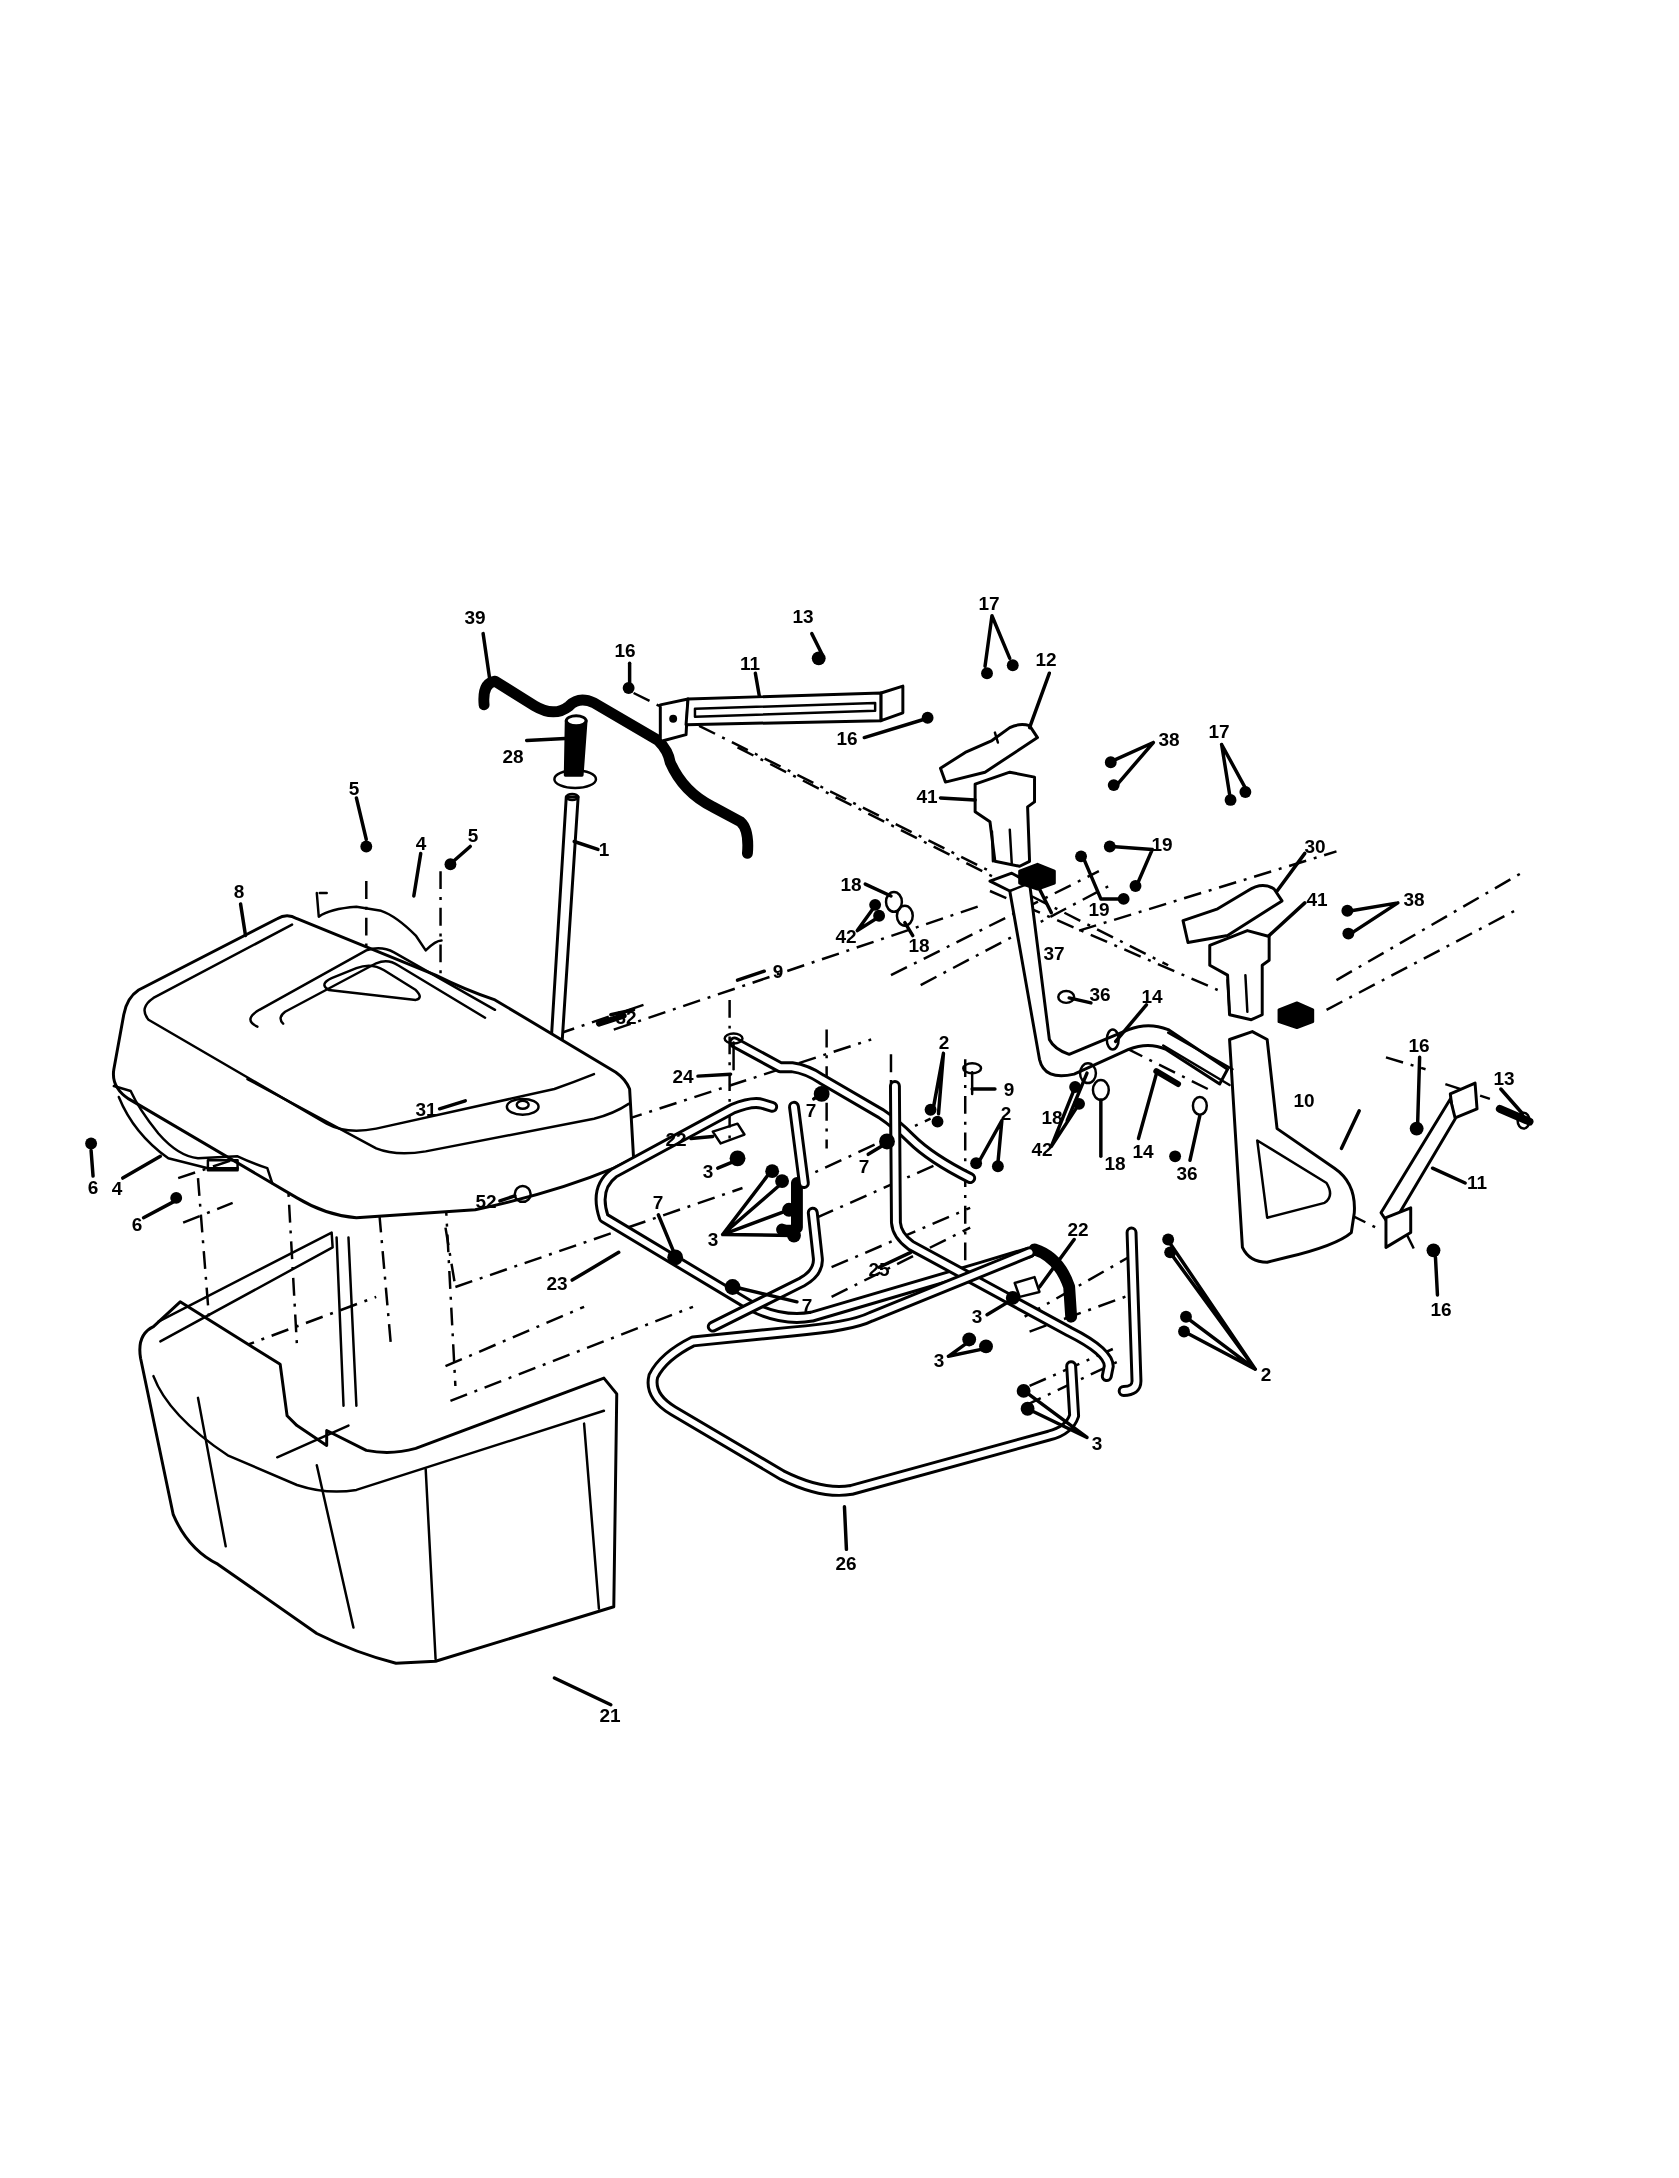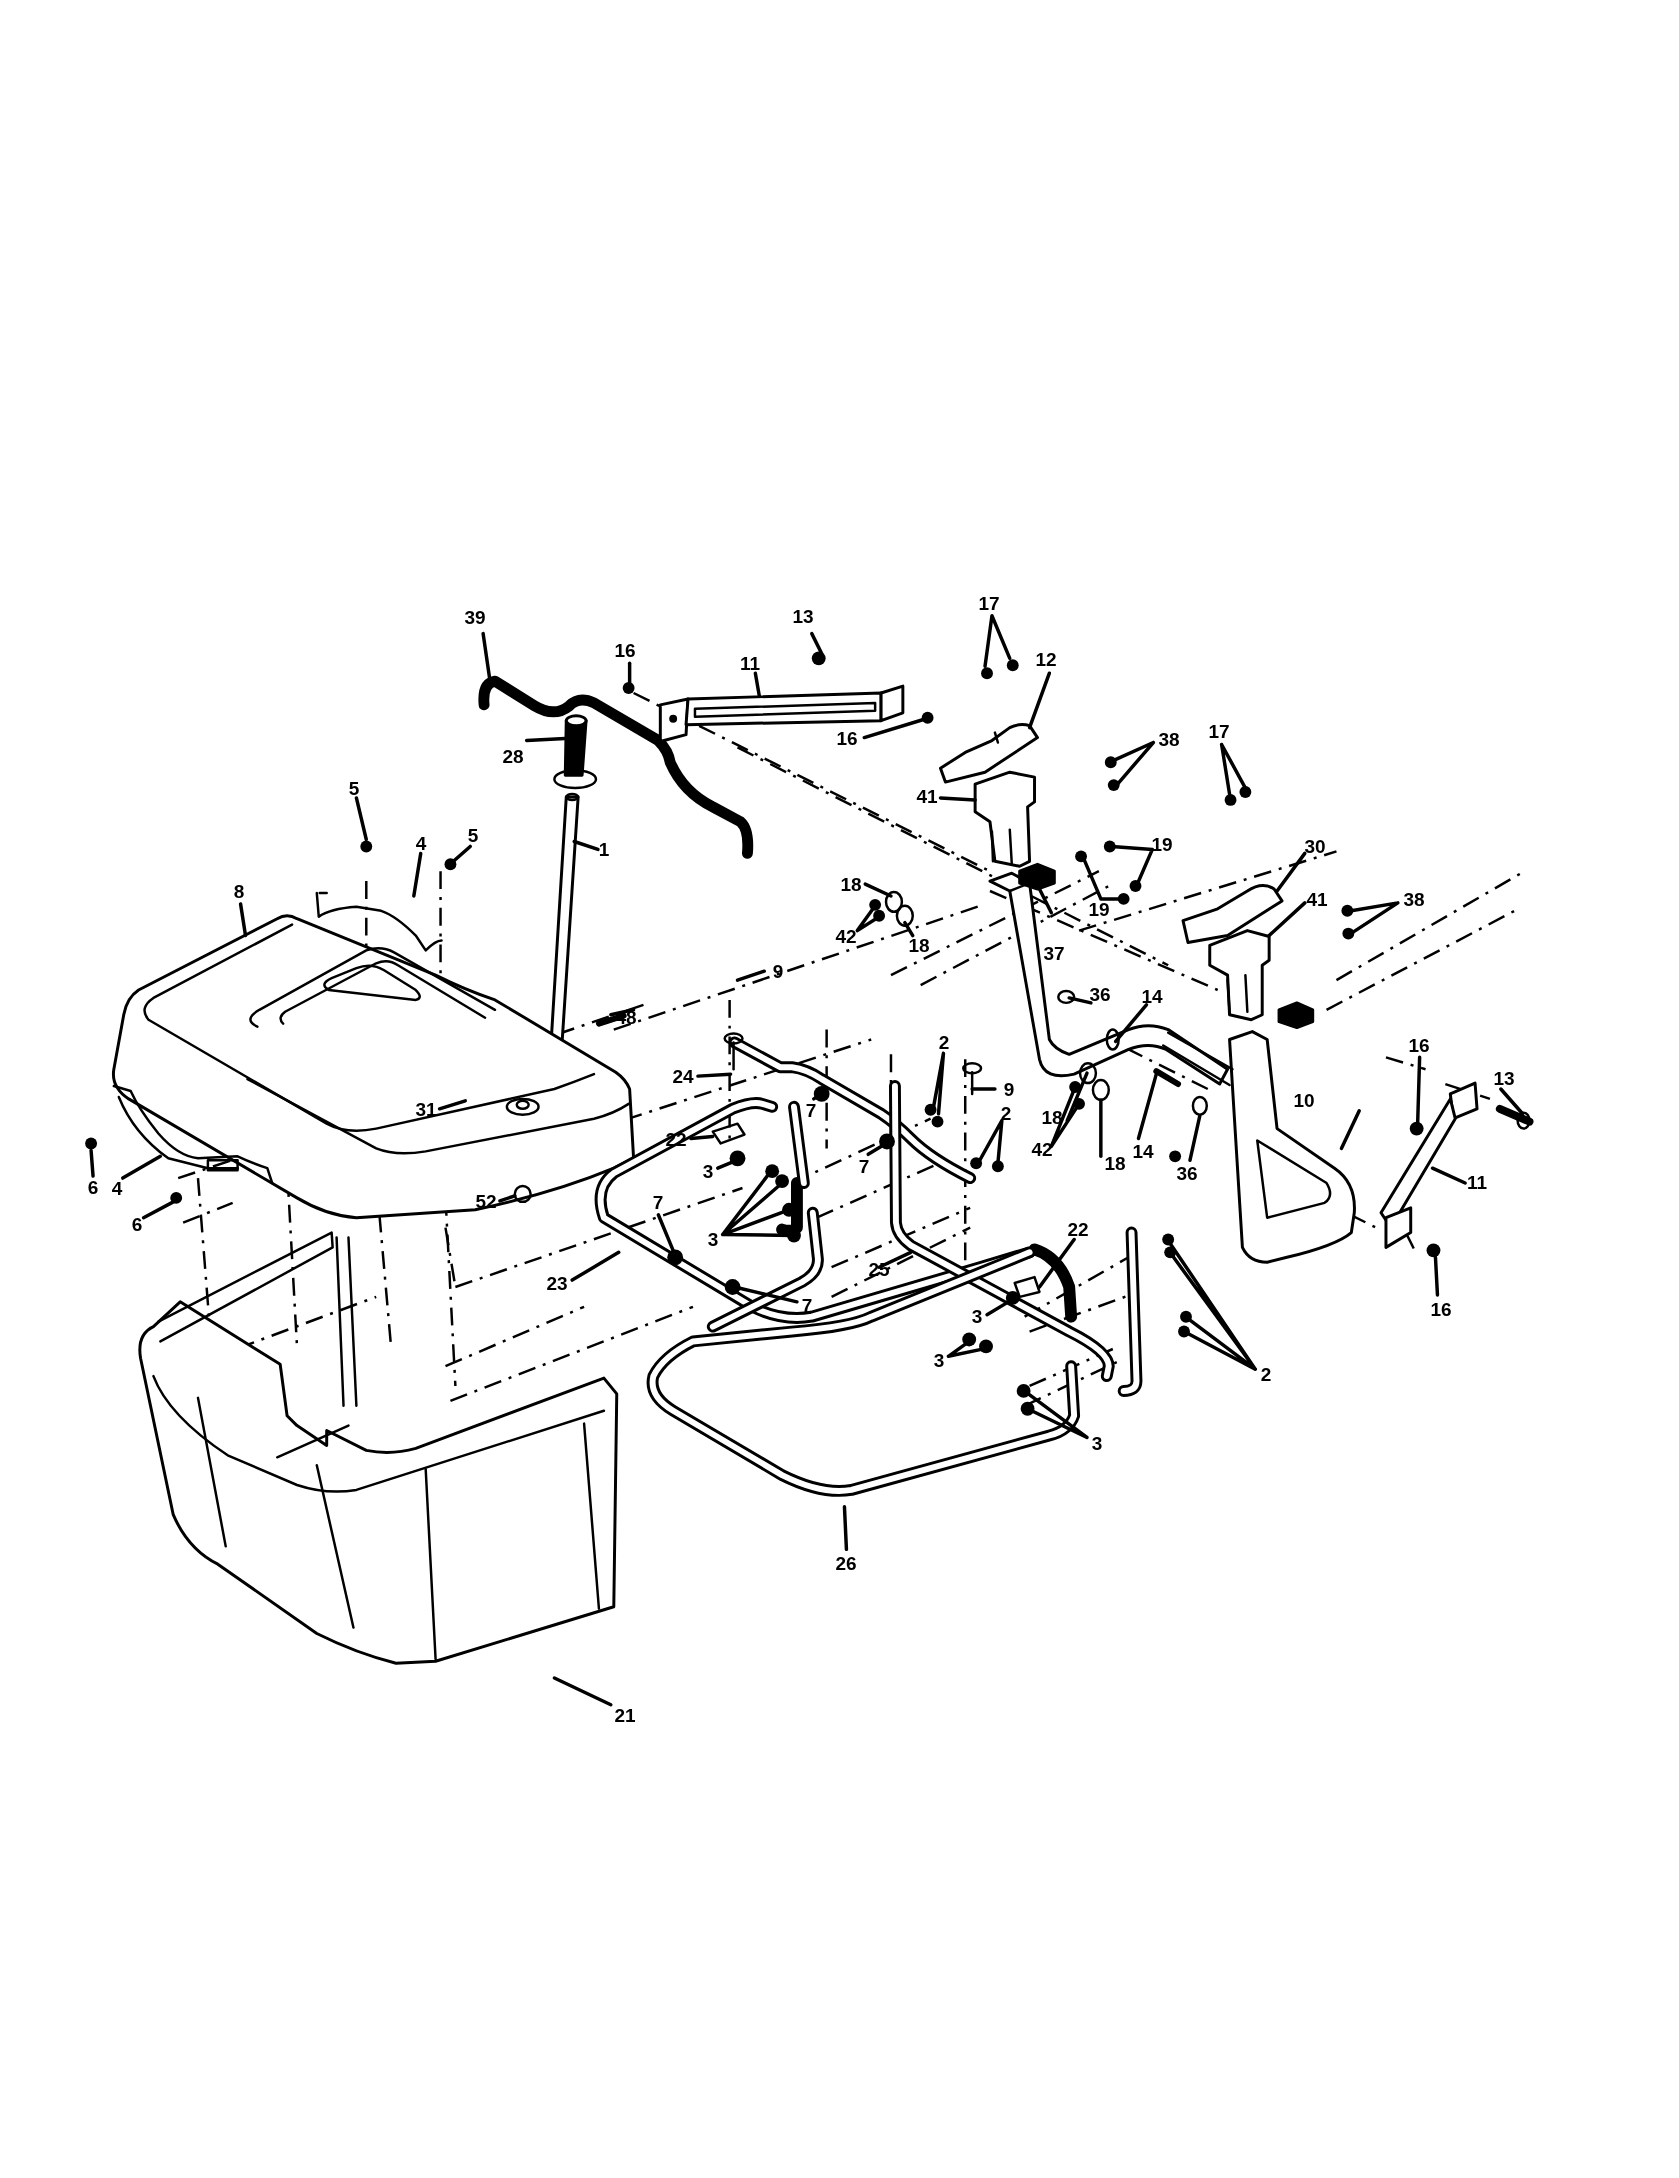--- a/index.html
+++ b/index.html
@@ -342,21 +342,21 @@
     <div class="callout" style="left: 851px; top: 884px;">18</div>
     <div class="callout" style="left: 846px; top: 936px;">42</div>
     <div class="callout" style="left: 919px; top: 945px;">18</div>
     <div class="callout" style="left: 513px; top: 756px;">28</div>
     <div class="callout" style="left: 604px; top: 849px;">1</div>
     <div class="callout" style="left: 354px; top: 788px;">5</div>
     <div class="callout" style="left: 421px; top: 843px;">4</div>
     <div class="callout" style="left: 473px; top: 835px;">5</div>
     <div class="callout" style="left: 239px; top: 891px;">8</div>
     <div class="callout" style="left: 778px; top: 971px;">9</div>
-    <div class="callout" style="left: 626px; top: 1017px;">48</div>
+    <div class="callout" style="left: 626px; top: 1017px;">32</div>
     <div class="callout" style="left: 1100px; top: 994px;">36</div>
     <div class="callout" style="left: 1152px; top: 996px;">14</div>
     <div class="callout" style="left: 683px; top: 1076px;">24</div>
     <div class="callout" style="left: 426px; top: 1109px;">31</div>
     <div class="callout" style="left: 944px; top: 1042px;">2</div>
     <div class="callout" style="left: 1009px; top: 1089px;">9</div>
     <div class="callout" style="left: 1006px; top: 1113px;">2</div>
     <div class="callout" style="left: 676px; top: 1139px;">22</div>
     <div class="callout" style="left: 1052px; top: 1117px;">18</div>
     <div class="callout" style="left: 1042px; top: 1149px;">42</div>
@@ -379,15 +379,15 @@
     <div class="callout" style="left: 658px; top: 1202px;">7</div>
     <div class="callout" style="left: 557px; top: 1283px;">23</div>
     <div class="callout" style="left: 807px; top: 1305px;">7</div>
     <div class="callout" style="left: 879px; top: 1269px;">25</div>
     <div class="callout" style="left: 1078px; top: 1229px;">22</div>
     <div class="callout" style="left: 977px; top: 1316px;">3</div>
     <div class="callout" style="left: 939px; top: 1360px;">3</div>
     <div class="callout" style="left: 1266px; top: 1374px;">2</div>
     <div class="callout" style="left: 1097px; top: 1443px;">3</div>
     <div class="callout" style="left: 846px; top: 1563px;">26</div>
-    <div class="callout" style="left: 625px; top: 1715px;">21</div>
+    <div class="callout" style="left: 610px; top: 1715px;">21</div>
   </div>
 
 
 </body></html>

